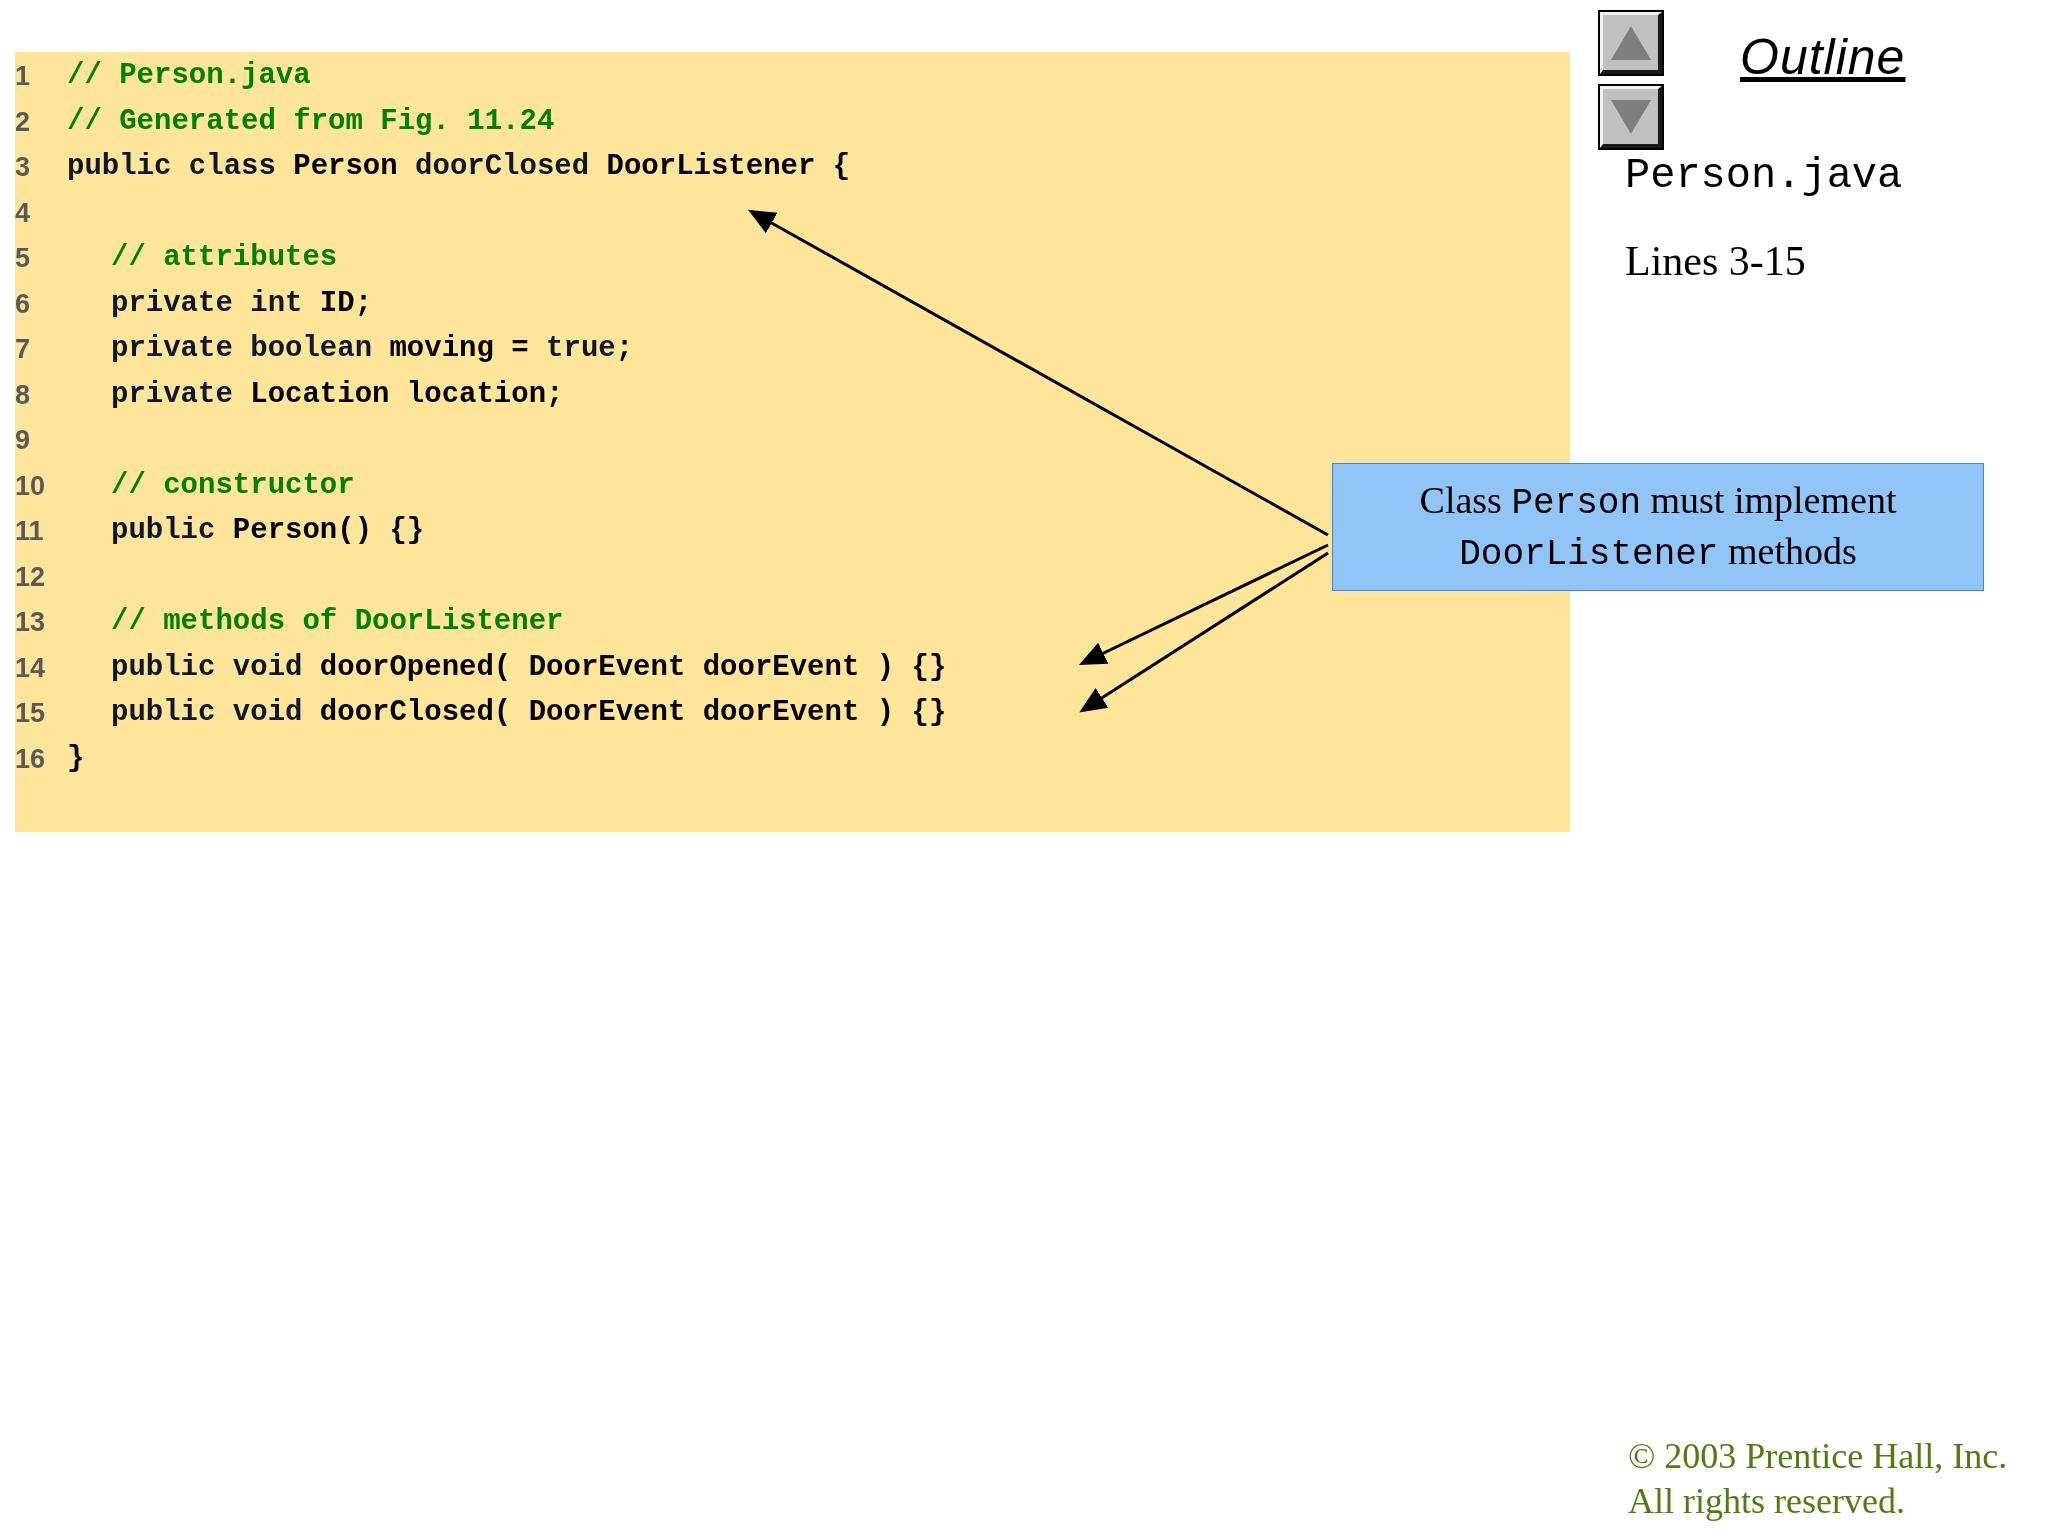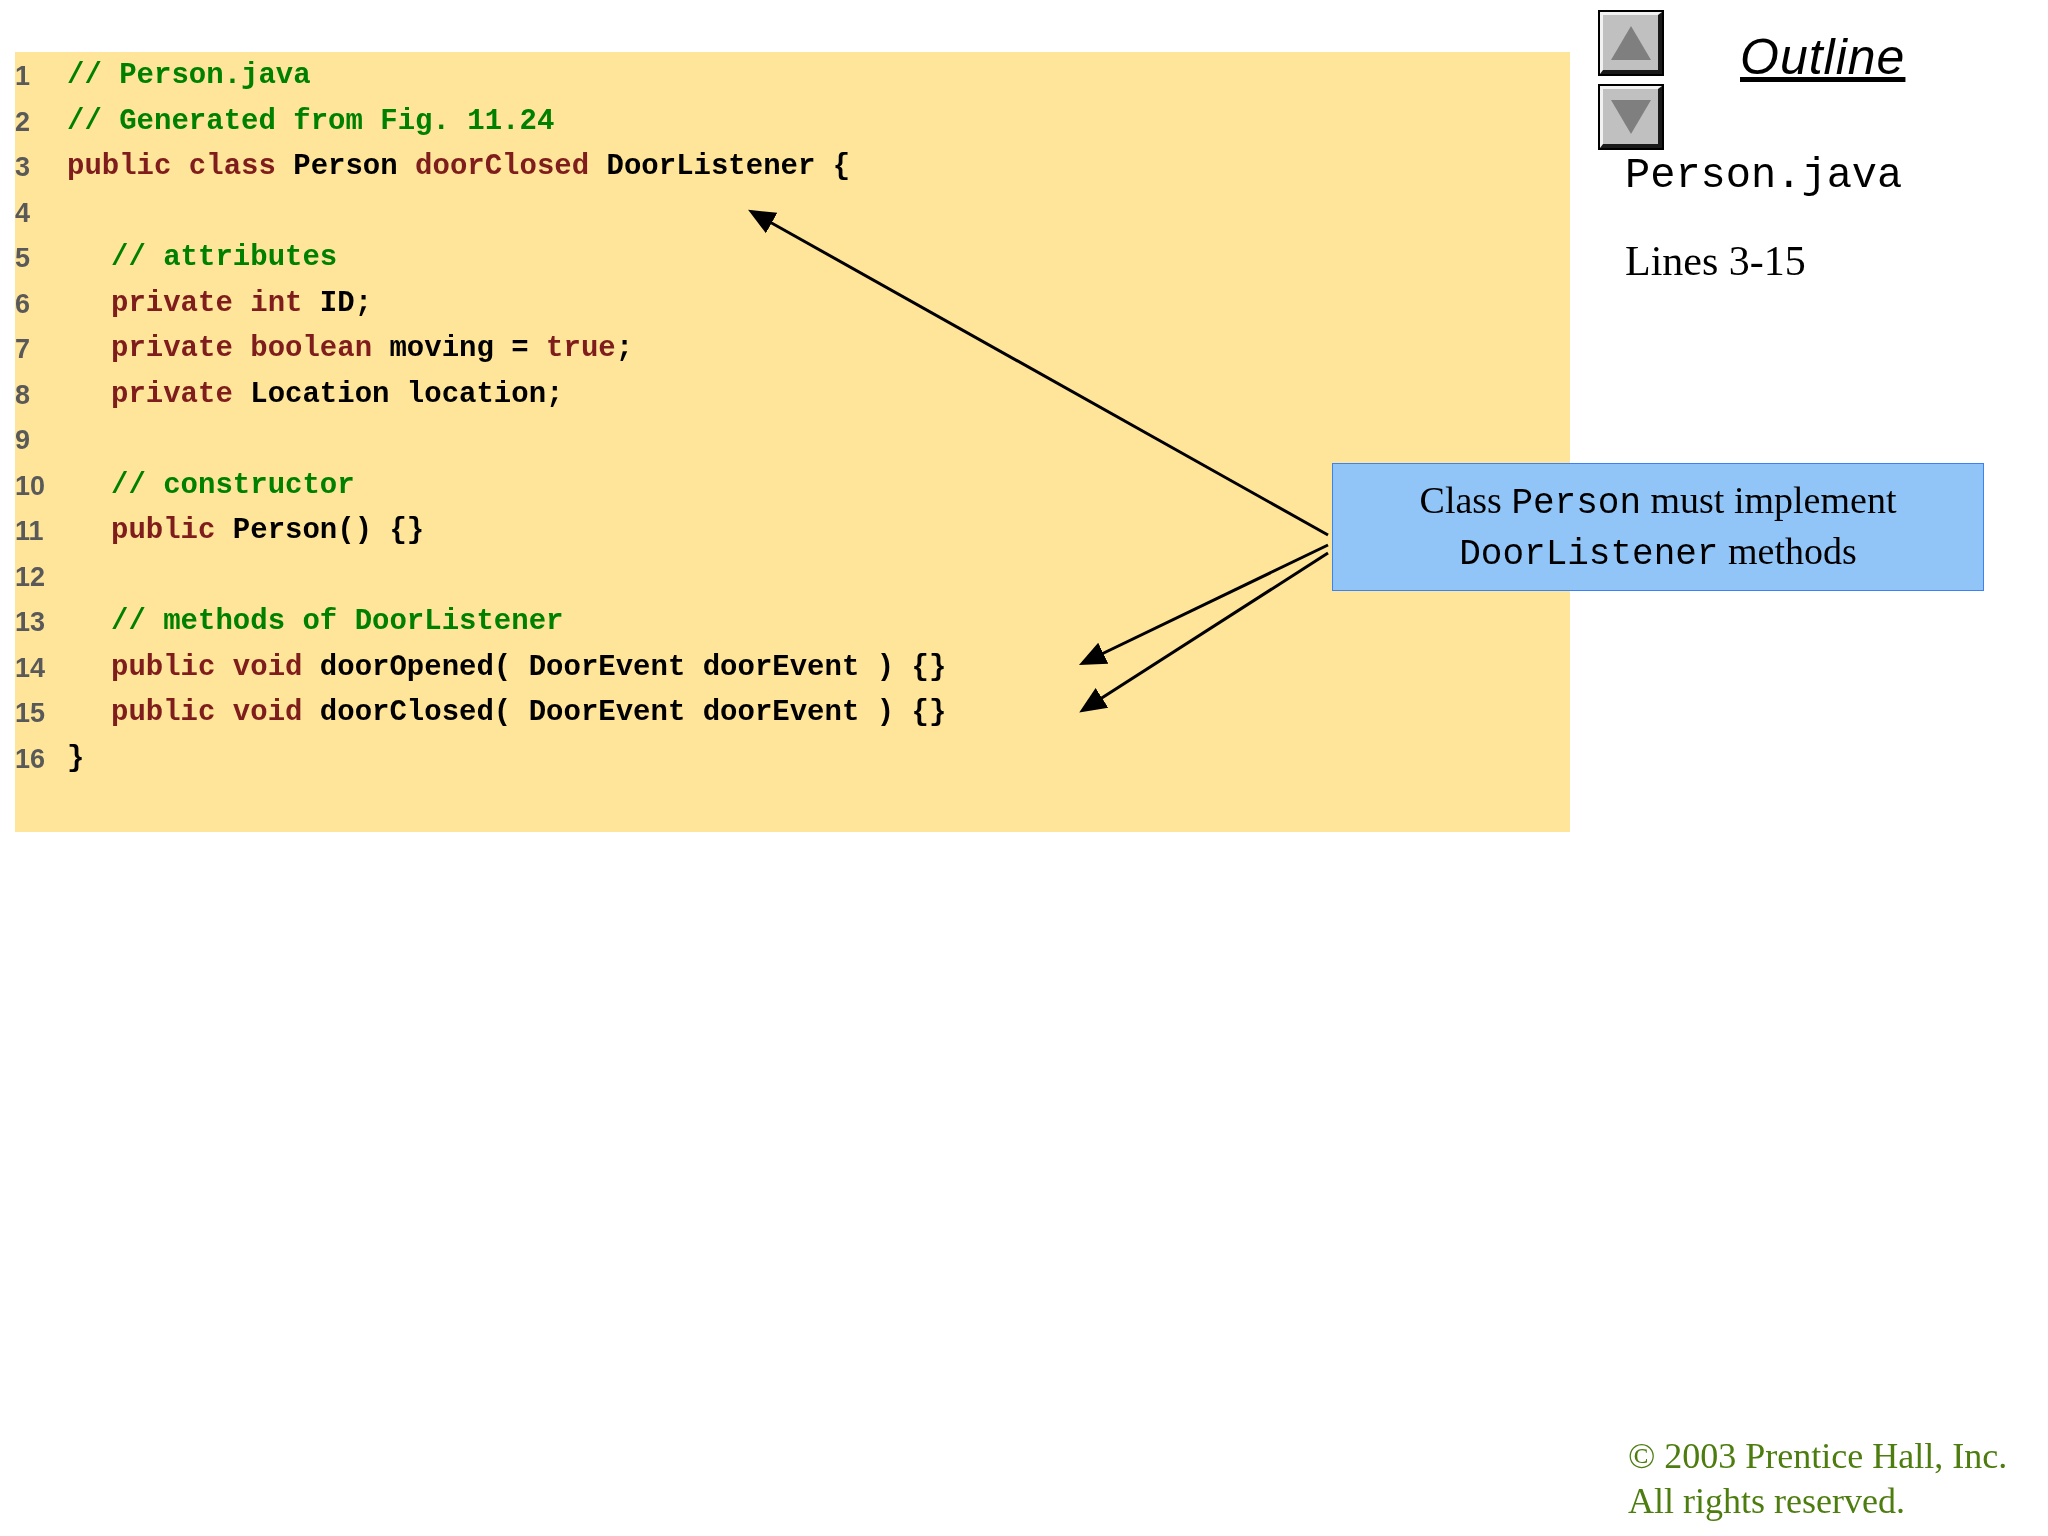--- a/index.html
+++ b/index.html
@@ -42,21 +42,21 @@
     text-align: left;
     color: #595959;
     font-family: "Liberation Sans", sans-serif;
     font-size: 27px;
     font-weight: bold;
   }
   .code-text {
     position: absolute;
     left: 52px;
   }
-  .kw  { color: #7f1d1d; }
+  .kw  { color: #0f172a; }
   .cm  { color: #008000; }
   .pl  { color: #000000; }
 
   
   #arrows {
     position: absolute;
     left: 0;
     top: 0;
     width: 2048px;
     height: 1536px;

